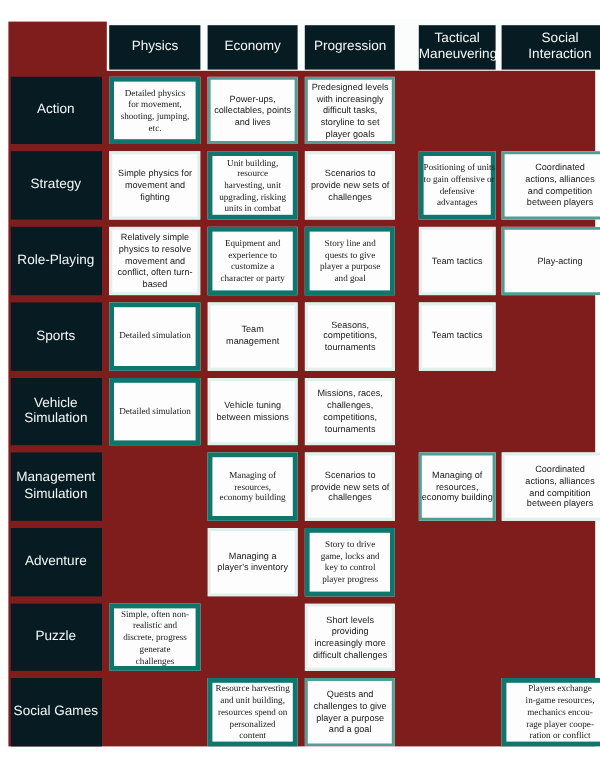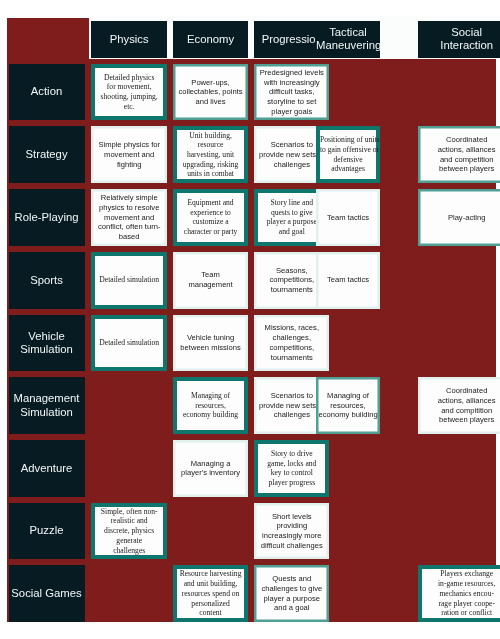--- a/index.html
+++ b/index.html
@@ -60,21 +60,21 @@
     white-space: pre;
   }
   .b-strong { border: 4px solid #0f766e; font-family: Liberation Serif, serif; }
   .b-accent { border: 0; box-shadow: inset 0 0 0 2.5px #4f9f94; padding: 2.5px; }
   .b-subtle { border: 0; box-shadow: inset 0 0 0 2.5px #e0f1ed; padding: 2.5px; }
   .b-empty  { background: transparent; border: 0; }
   .c0{left:1.5px;width:76px}
   .c1{left:84.4px;width:75.6px}
   .c2{left:165.6px;width:75.9px}
   .c3{left:247.4px;width:74.8px}
-  .c4{left:309px;width:64px}
+  .c4{left:342px;width:64px}
   .c5{left:410.7px;width:98px}
   .rh{top:2.5px;height:37.3px}
   .r0{top:45.7px;height:56.8px}
   .r1{top:108.4px;height:56.8px}
   .r2{top:171.1px;height:56.8px}
   .r3{top:233.8px;height:56.8px}
   .r4{top:296.5px;height:56.8px}
   .r5{top:359.2px;height:56.8px}
   .r6{top:421.9px;height:56.8px}
   .r7{top:484.6px;height:56.8px}
@@ -194,21 +194,21 @@
   <div class="cell content b-strong c3 r6"><span class="tx">Story to drive
 game, locks and
 key to control
 player progress</span></div>
   <div class="cell b-empty c4 r6"></div>
   <div class="cell b-empty c5 r6"></div>
 
   <div class="cell hdr c0 r7"><span class="tx">Puzzle</span></div>
   <div class="cell content b-strong c1 r7"><span class="tx">Simple, often non-
 realistic and
-discrete, physics
+discrete, progress
 generate
 challenges</span></div>
   <div class="cell b-empty c2 r7"></div>
   <div class="cell content b-subtle c3 r7"><span class="tx">Short levels
 providing
 increasingly more
 difficult challenges</span></div>
   <div class="cell b-empty c4 r7"></div>
   <div class="cell b-empty c5 r7"></div>
 

